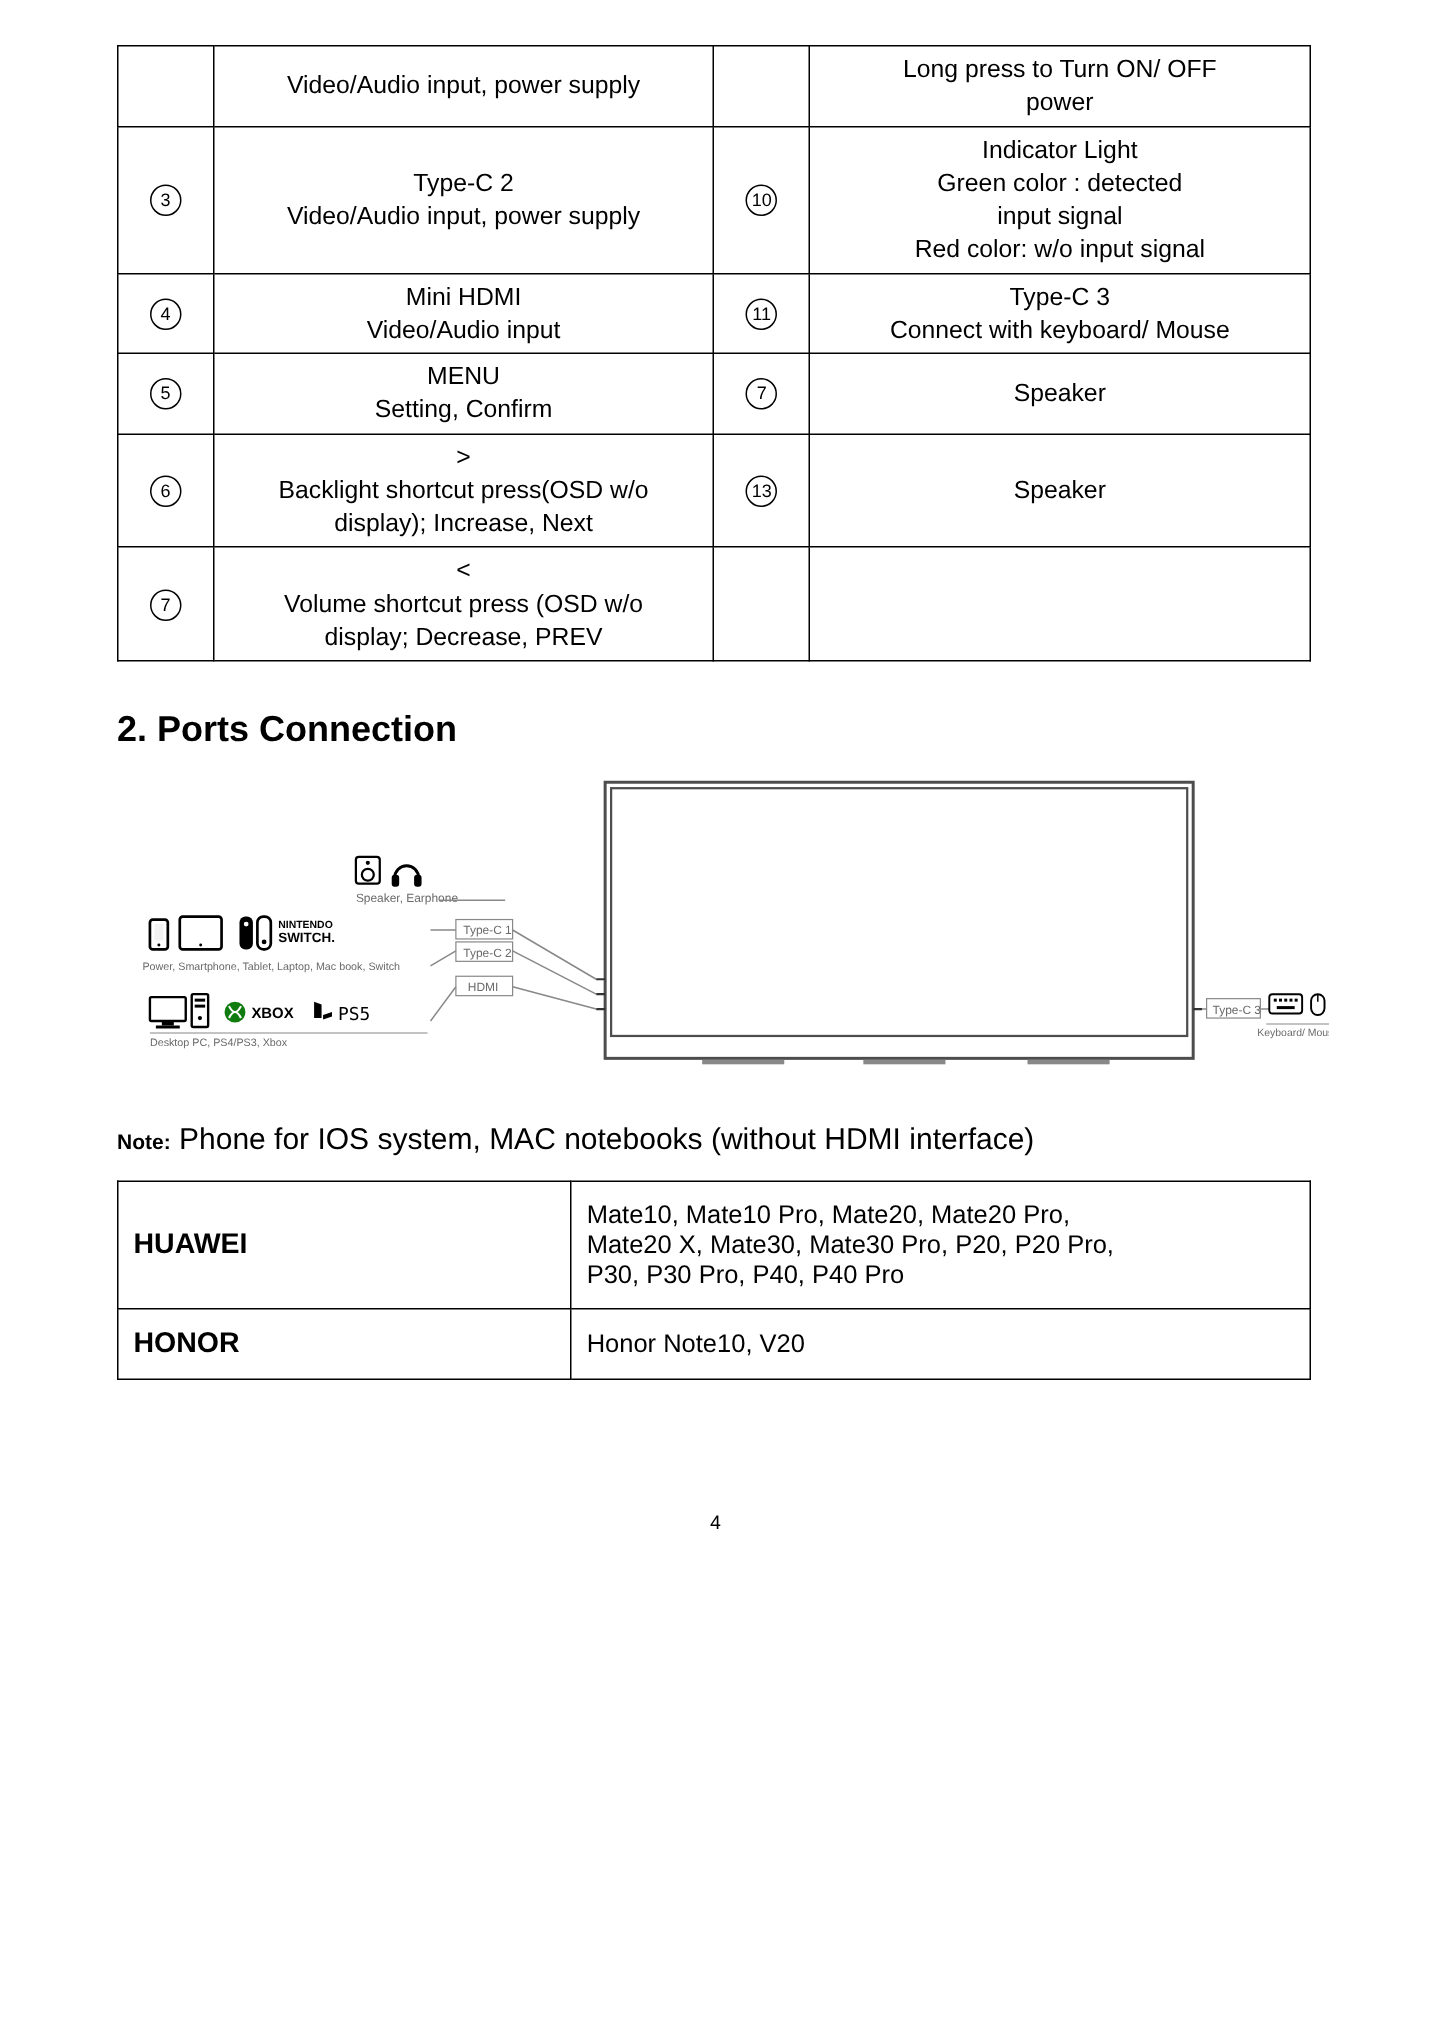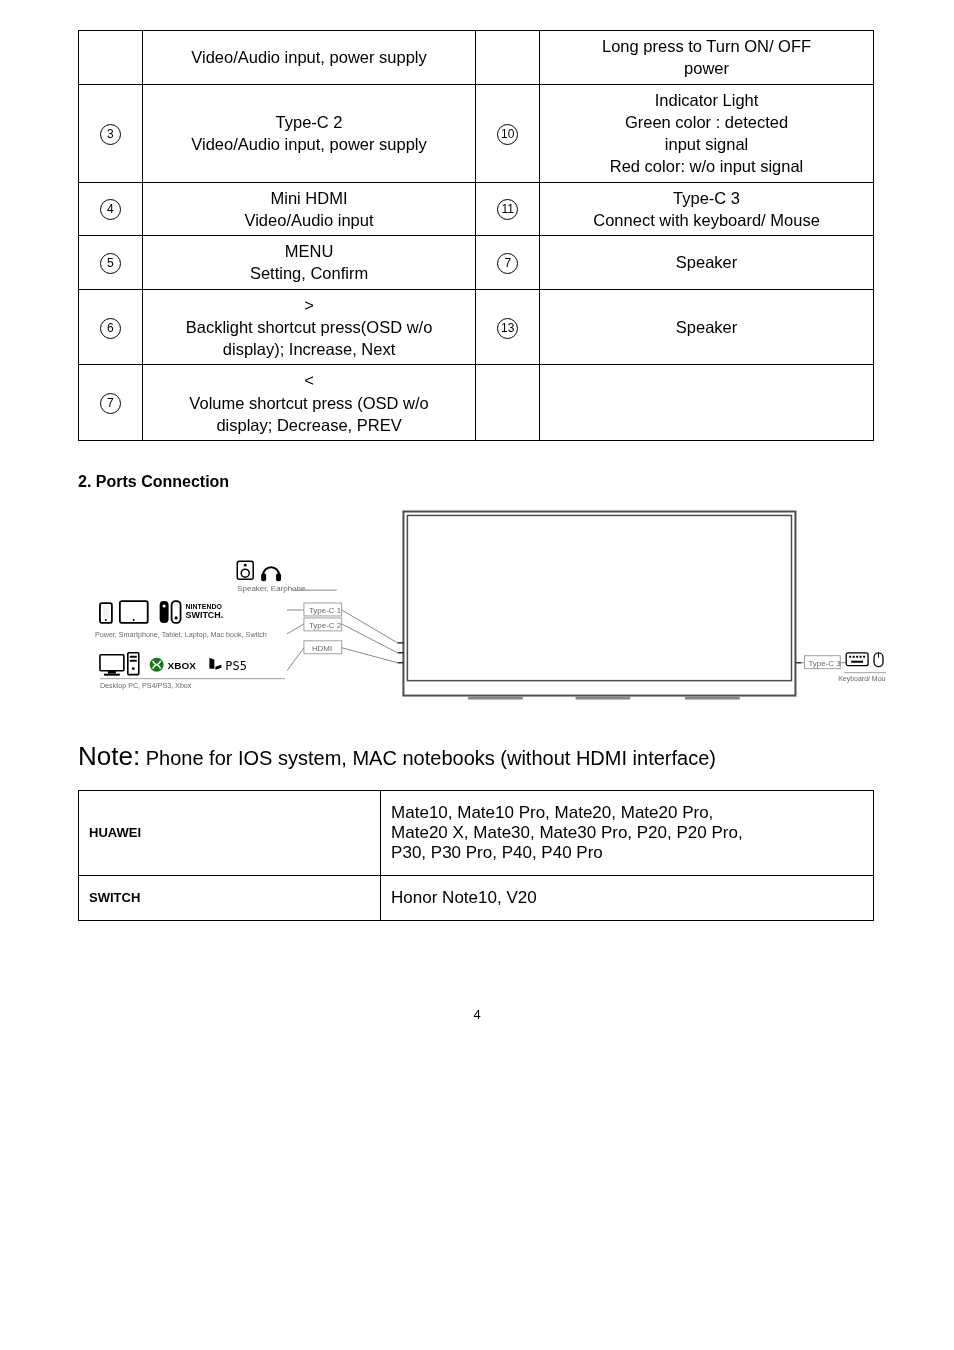--- a/index.html
+++ b/index.html
@@ -35,52 +35,52 @@
     align-items: center;
     justify-content: center;
     width: 19px;
     height: 19px;
     border: 1.3px solid #000;
     border-radius: 50%;
     font-size: 12px;
     line-height: 19px;
   }
   h2.section {
-    font-size: 16px;
+    font-size: 24px;
     font-weight: bold;
     margin: 32px 0 12px 0;
   }
   .diagram-wrap {
     width: 100%;
     height: 212px;
     position: relative;
     margin: 8px 0 14px 12px;
   }
   .diagram-wrap svg { width: 100%; height: 100%; display: block; }
   .note-para {
     font-size: 20px;
     line-height: 2.1;
     margin: 10px 0 0 0;
   }
-  .note-para .lead { font-weight: normal; font-size: 26px; }
+  .note-para .lead { font-weight: bold; font-size: 14px; }
   table.phones {
     width: 100%;
     border-collapse: collapse;
     font-size: 17px;
     margin-top: 6px;
   }
   table.phones td {
     border: 1.5px solid #000;
     padding: 12px 10px;
     vertical-align: middle;
   }
   table.phones td.brand {
     width: 38%;
     font-weight: bold;
-    font-size: 13px;
+    font-size: 19px;
   }
   .pgnum {
     position: absolute;
     bottom: 24px;
     left: 0; right: 0;
     text-align: center;
     font-size: 13px;
   }
   .rowline { line-height: 1.35; }
 </style>
@@ -249,21 +249,21 @@
 </p>
 
 
 <table class="phones">
   <tbody id="phones-body">
         <tr>
           <td class="brand">HUAWEI</td>
           <td>Mate10, Mate10 Pro, Mate20, Mate20 Pro,<br>Mate20 X, Mate30, Mate30 Pro, P20, P20 Pro,<br>P30, P30 Pro, P40, P40 Pro</td>
         </tr>
         <tr>
-          <td class="brand">SWITCH</td>
+          <td class="brand">HONOR</td>
           <td>Honor Note10, V20</td>
         </tr>
       </tbody>
 </table>
 
 <div class="pgnum">4</div>
 
 </div>
 
 </body></html>

